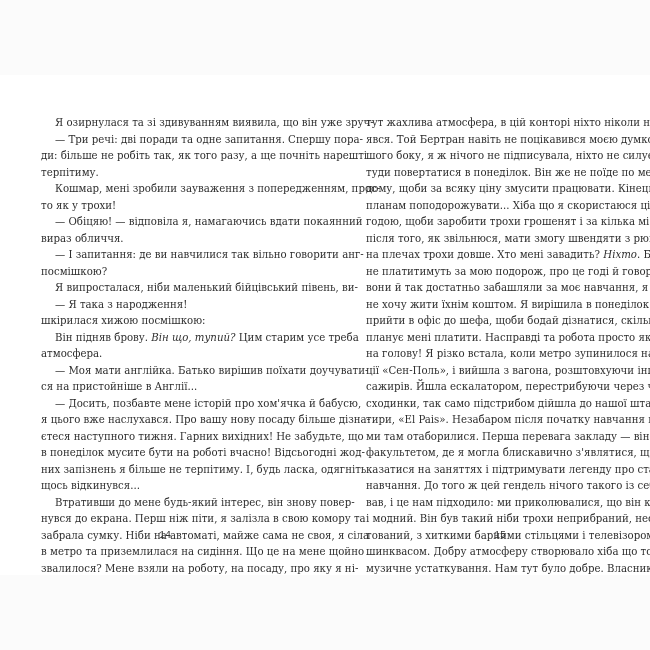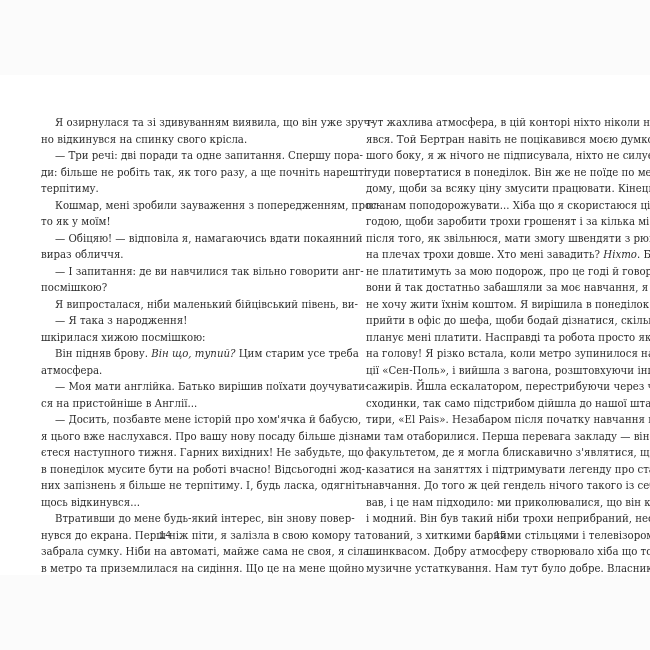--- a/index.html
+++ b/index.html
@@ -79,26 +79,25 @@
 </head>
 <body>
 
 <div class="spread">
   <div class="band-top"></div>
   <div class="paper">
 
     <div class="page page-left">
       <div class="text-block">
         <span class="line indent">Я озирнулася та зі здивуванням виявила, що він уже зруч-</span>
-        <span class="line last">но відкинувся на спинку свого крісла.</span>
         <span class="line indent">— Три речі: дві поради та одне запитання. Спершу пора-</span>
         <span class="line">ди: більше не робіть так, як того разу, а ще почніть нарешті</span>
         <span class="line last">терпітиму.</span>
         <span class="line indent">Кошмар, мені зробили зауваження з попередженням, прос-</span>
-        <span class="line last">то як у моїм!</span>
+        <span class="line last">то як у трохи!</span>
         <span class="line indent">— Обіцяю! — відповіла я, намагаючись вдати покаянний</span>
         <span class="line last">вираз обличчя.</span>
         <span class="line indent">— І запитання: де ви навчилися так вільно говорити анг-</span>
         <span class="line last">посмішкою?</span>
         <span class="line indent">Я випросталася, ніби маленький бійцівський півень, ви-</span>
         <span class="line indent last">— Я така з народження!</span>
         <span class="line last">шкірилася хижою посмішкою:</span>
         <span class="line indent"><span>Він підняв брову. </span><em>Він що, тупий?</em><span> Цим старим усе треба</span></span>
         <span class="line last">атмосфера.</span>
         <span class="line indent">— Моя мати англійка. Батько вирішив поїхати доучувати-</span>

